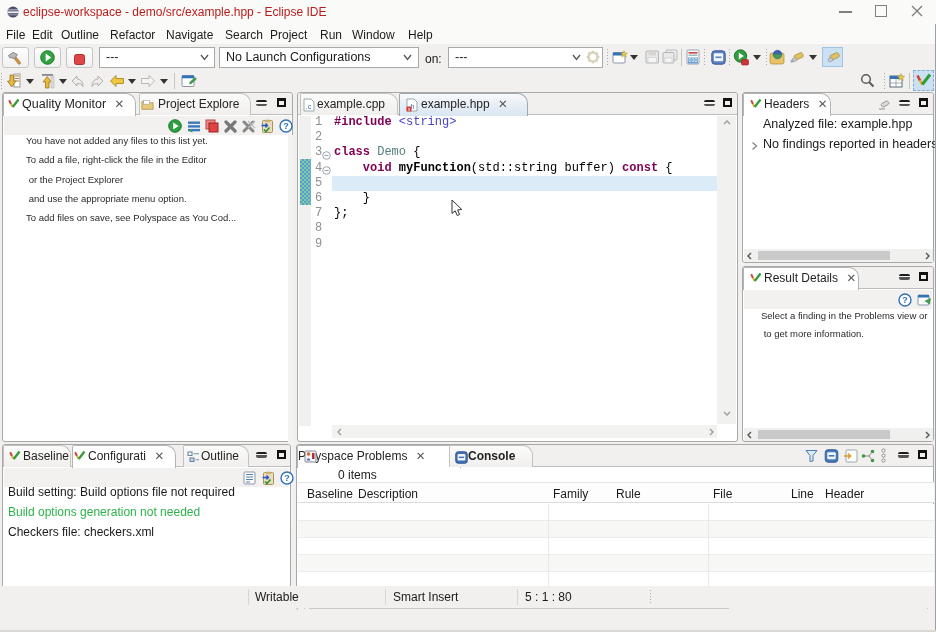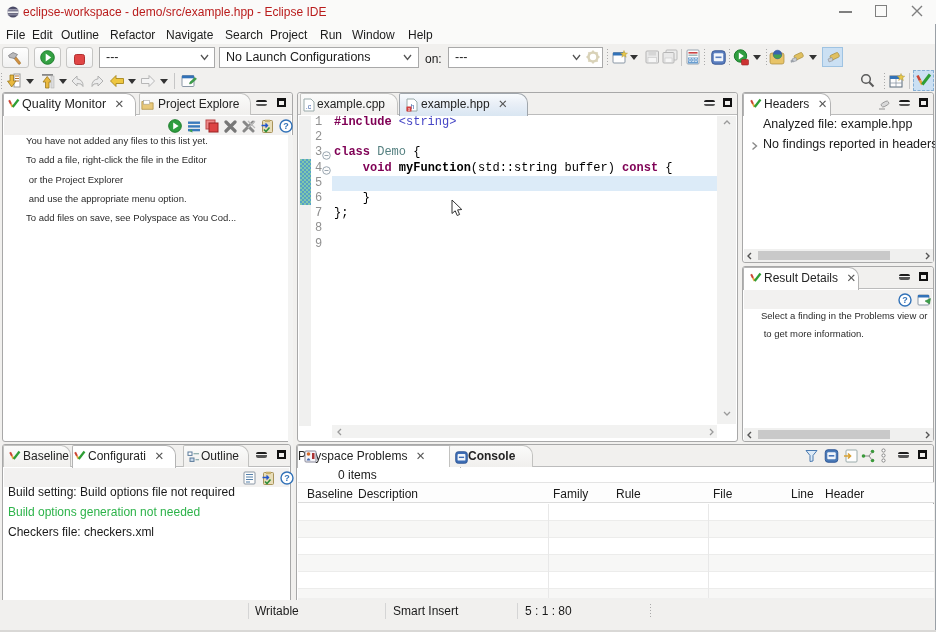--- a/index.html
+++ b/index.html
@@ -22,21 +22,21 @@
 .tclose { color:#555; font-size:11.5px; margin-left:5px; }
 .viewtools { position:absolute; left:1px; right:1px; height:19px; background:#f2f1f0; }
 .code { font-family:"Liberation Mono", monospace; font-size:12px; white-space:pre; }
 .kw { color:#7f0055; font-weight:bold; }
 .inc { color:#4646c6; }
 .cls { color:#558080; }
 .bold { font-weight:bold; }
 .hsb { position:absolute; background:#f0f0ef; }
 .thumb { position:absolute; background:#c9c9c9; }
 .arr { position:absolute; width:0; height:0; }
-#statusbar { left:0; top:600px; width:936px; height:22px; background:#f1f0ee; }
+#statusbar { left:0; top:586px; width:936px; height:22px; background:#f1f0ee; }
 .status-item { position:absolute; top:4px; font-size:12px; color:#1a1a1a; }
 .mini { position:absolute; width:11px; height:6px; background:linear-gradient(#1c1c1c 0 2px, #f6f6f6 2px 3.5px, #555 3.5px 6px); border-radius:2px; }
 .maxi { position:absolute; width:9px; height:9px; border:2px solid #111; }
 .maxi:before { content:""; position:absolute; left:-1px; top:-1px; right:-1px; height:2px; background:#111; }
 </style>
 </head>
 <body>
 
 <div class="abs" id="titlebar">
   <svg class="abs" style="left:7px; top:6px;" width="12" height="12" viewBox="0 0 14 14">

